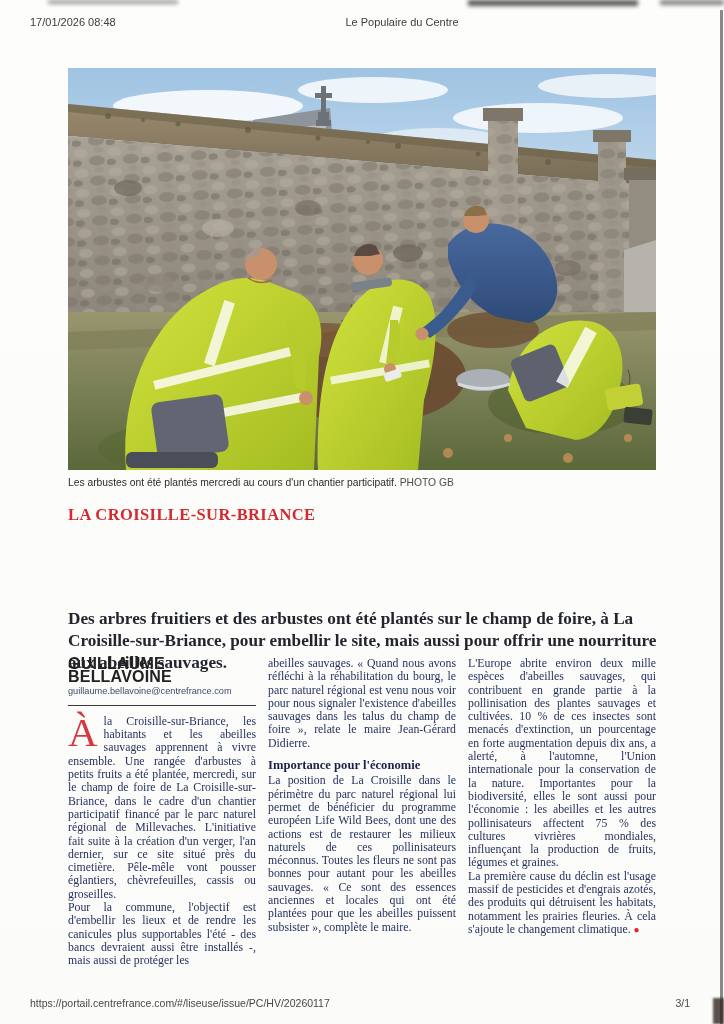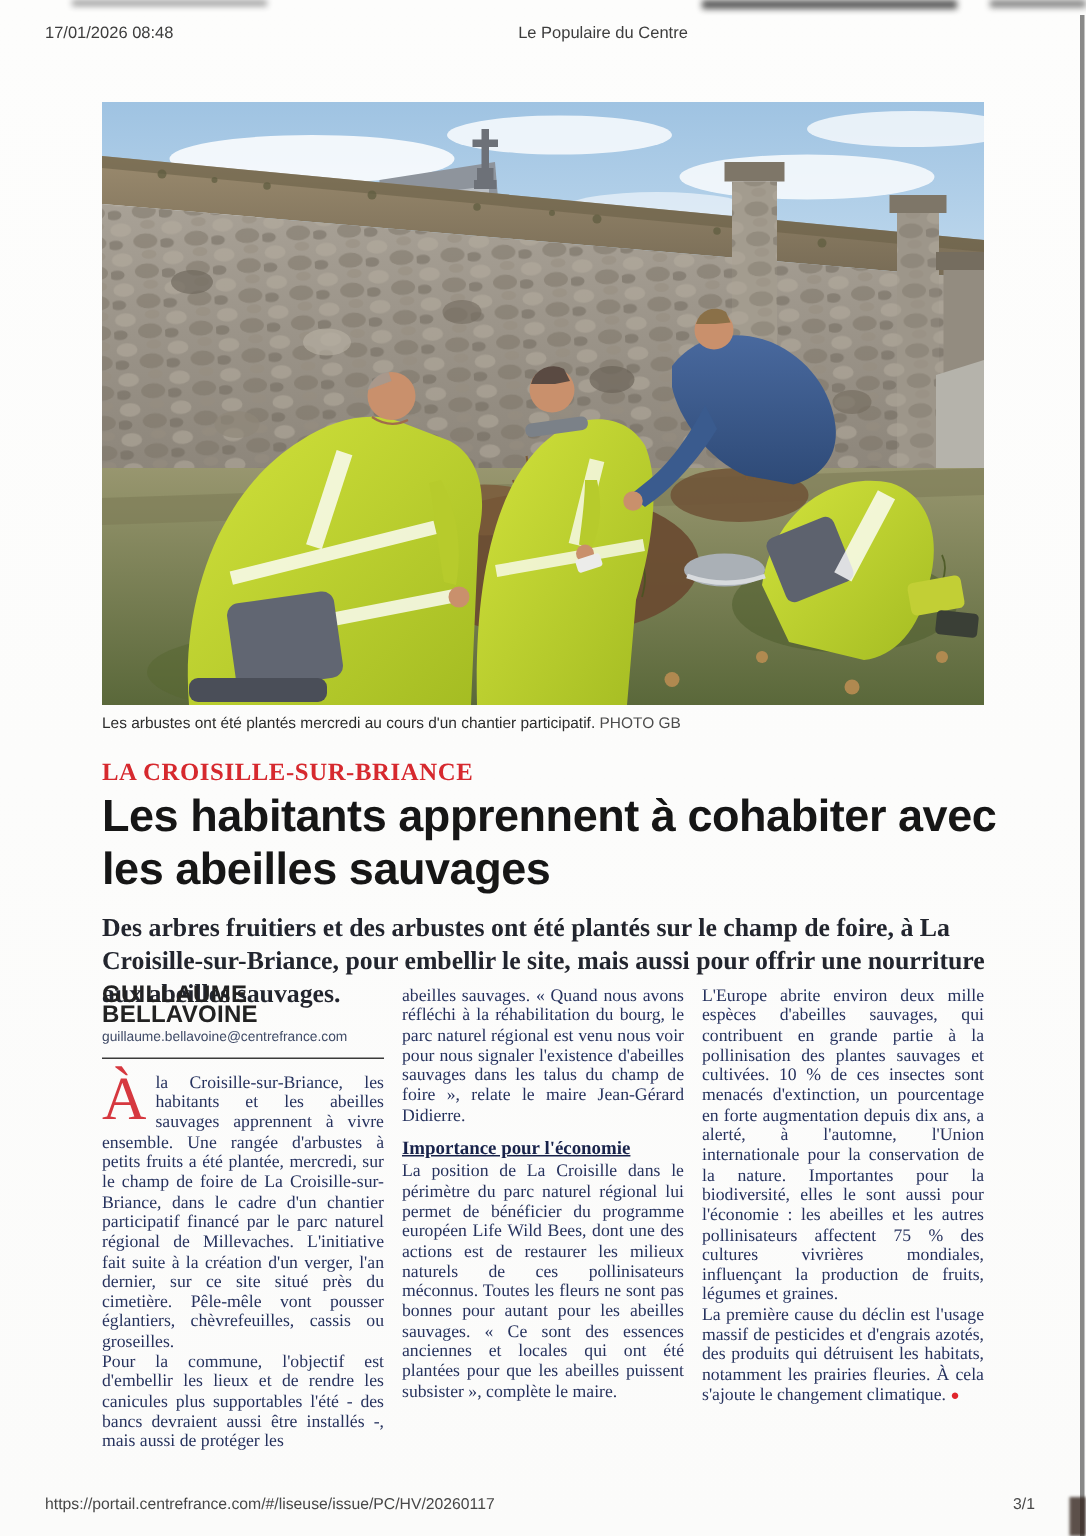--- a/index.html
+++ b/index.html
@@ -38,21 +38,21 @@
   .col{width:188px;font-family:"Liberation Serif",serif;font-size:11.8px;line-height:13.3px;
        color:#26325e;text-align:justify;}
   .col p{margin:0;}
   .byline{padding-bottom:7px;border-bottom:1.6px solid #3a3a3a;margin-bottom:9px;
           font-family:"Liberation Sans",sans-serif;text-align:left;}
   .byline .author{font-weight:700;font-size:16px;letter-spacing:.2px;color:#222;}
   .byline .email{font-size:9.2px;color:#3f4a66;margin-top:1px;}
   .dropcap{float:left;font-family:"Liberation Serif",serif;font-size:41px;line-height:31px;
            color:#d6383f;padding:2px 6px 0 0;}
   .subhead{font-family:"Liberation Serif",serif;font-weight:700;font-size:12.6px;
-           color:#18224a;margin:9px 0 2px 0;text-align:left;text-decoration:underline;}
+           color:#18224a;margin:9px 0 2px 0;text-align:left;}
   .endmark{color:#e0262b;font-size:10px;}
 
   .ftr-url{position:absolute;left:30px;top:997px;font-size:10.5px;color:#474747;}
   .ftr-page{position:absolute;right:34px;top:997px;font-size:10.5px;color:#474747;}
 </style>
 </head>
 <body>
 
 <div class="page">
 
@@ -240,21 +240,20 @@
       <rect x="556" y="340" width="28" height="16" rx="3" transform="rotate(6 570 348)" fill="#3a3f36"></rect>
     </svg>
   </div>
 
   <div class="caption">
     <span>Les arbustes ont été plantés mercredi au cours d'un chantier participatif.</span>
     <span class="credit">PHOTO GB</span>
   </div>
 
   <div class="kicker">LA CROISILLE-SUR-BRIANCE</div>
-  <h1 class="headline" style="margin:0;">Les habitants apprennent à cohabiter avec les abeilles sauvages</h1>
   <div class="lede">Des arbres fruitiers et des arbustes ont été plantés sur le champ de foire, à La Croisille-sur-Briance, pour embellir le site, mais aussi pour offrir une nourriture aux abeilles sauvages.</div>
 
   <div class="columns">
     <div class="col">
       <div class="byline">
         <div class="author">GUILLAUME BELLAVOINE</div>
         <div class="email">guillaume.bellavoine@centrefrance.com</div>
       </div>
       <p>
         <span class="dropcap">À</span><span>la Croisille-sur-Briance, les habitants et les abeilles sauvages apprennent à vivre ensemble. Une rangée d'arbustes à petits fruits a été plantée, mercredi, sur le champ de foire de La Croisille-sur-Briance, dans le cadre d'un chantier participatif financé par le parc naturel régional de Millevaches. L'initiative fait suite à la création d'un verger, l'an dernier, sur ce site situé près du cimetière. Pêle-mêle vont pousser églantiers, chèvrefeuilles, cassis ou groseilles.</span>

